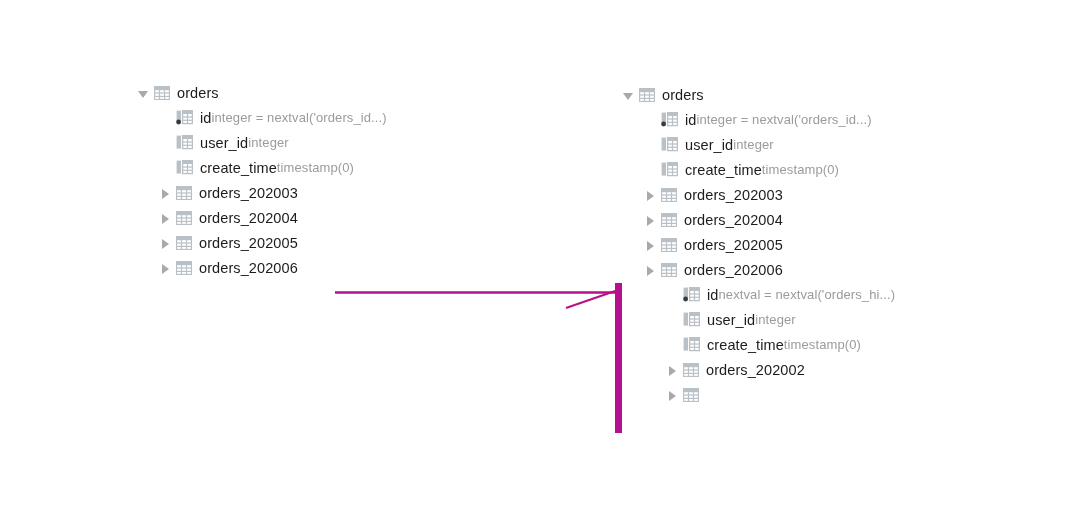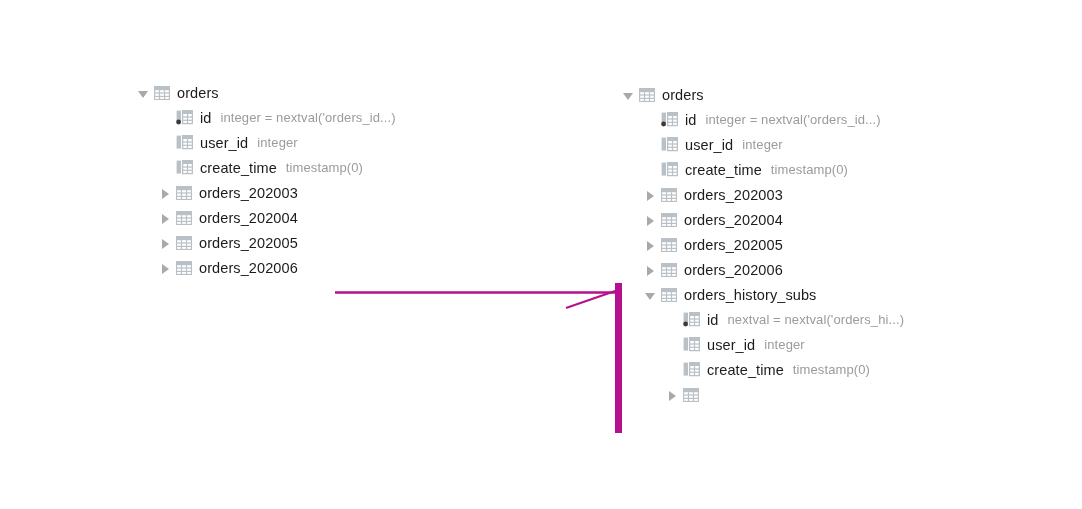--- a/index.html
+++ b/index.html
@@ -83,21 +83,21 @@
 
   
   .name {
     font-size: 14.5px;
     color: #1c1c1e;
     letter-spacing: 0.1px;
   }
   .meta {
     font-size: 13px;
     color: #9b9b9e;
-    margin-left: 9px;
+    margin-left: 0;
     letter-spacing: 0.1px;
   }
 
   
   .connector { position: absolute; left: 0; top: 0; width: 1082px; height: 509px; pointer-events: none; }
 </style>
 </head>
 <body>
 
 <div class="canvas">
@@ -331,34 +331,20 @@
             <rect x="0.5" y="0.5" width="15" height="13" fill="none" stroke="#b9c0c6" stroke-width="1.3"></rect>
             <rect x="1" y="1" width="14" height="3.2" fill="#b9c0c6"></rect>
             <line x1="0.5" y1="7" x2="15.5" y2="7" stroke="#b9c0c6" stroke-width="1.2"></line>
             <line x1="0.5" y1="10.4" x2="15.5" y2="10.4" stroke="#b9c0c6" stroke-width="1.2"></line>
             <line x1="5.5" y1="4.2" x2="5.5" y2="13.5" stroke="#b9c0c6" stroke-width="1.2"></line>
             <line x1="10.5" y1="4.2" x2="10.5" y2="13.5" stroke="#b9c0c6" stroke-width="1.2"></line>
           </svg>
         </span>
         <span class="name">orders_202006</span>
       </div>
-      <div class="row lvl-1">
-        <span class="twisty expanded"></span>
-        <span class="icon">
-          <svg width="16" height="14" viewBox="0 0 16 14" aria-hidden="true">
-            <rect x="0.5" y="0.5" width="15" height="13" fill="none" stroke="#b9c0c6" stroke-width="1.3"></rect>
-            <rect x="1" y="1" width="14" height="3.2" fill="#b9c0c6"></rect>
-            <line x1="0.5" y1="7" x2="15.5" y2="7" stroke="#b9c0c6" stroke-width="1.2"></line>
-            <line x1="0.5" y1="10.4" x2="15.5" y2="10.4" stroke="#b9c0c6" stroke-width="1.2"></line>
-            <line x1="5.5" y1="4.2" x2="5.5" y2="13.5" stroke="#b9c0c6" stroke-width="1.2"></line>
-            <line x1="10.5" y1="4.2" x2="10.5" y2="13.5" stroke="#b9c0c6" stroke-width="1.2"></line>
-          </svg>
-        </span>
-        <span class="name">orders_history_subs</span>
-      </div>
       <div class="row lvl-2">
         <span class="twisty none"></span>
         <span class="icon">
           <svg width="17" height="15" viewBox="0 0 17 15" aria-hidden="true">
             <rect x="0.6" y="0.6" width="4.4" height="13" fill="#b9c0c6"></rect>
             <rect x="6.6" y="0.6" width="9.8" height="13" fill="none" stroke="#b9c0c6" stroke-width="1.3"></rect>
             <rect x="7" y="1" width="9" height="3" fill="#b9c0c6"></rect>
             <line x1="6.6" y1="7" x2="16.4" y2="7" stroke="#b9c0c6" stroke-width="1.2"></line>
             <line x1="6.6" y1="10.3" x2="16.4" y2="10.3" stroke="#b9c0c6" stroke-width="1.2"></line>
             <line x1="11.5" y1="4" x2="11.5" y2="13.6" stroke="#b9c0c6" stroke-width="1.2"></line>
@@ -403,20 +389,34 @@
         <span class="icon">
           <svg width="16" height="14" viewBox="0 0 16 14" aria-hidden="true">
             <rect x="0.5" y="0.5" width="15" height="13" fill="none" stroke="#b9c0c6" stroke-width="1.3"></rect>
             <rect x="1" y="1" width="14" height="3.2" fill="#b9c0c6"></rect>
             <line x1="0.5" y1="7" x2="15.5" y2="7" stroke="#b9c0c6" stroke-width="1.2"></line>
             <line x1="0.5" y1="10.4" x2="15.5" y2="10.4" stroke="#b9c0c6" stroke-width="1.2"></line>
             <line x1="5.5" y1="4.2" x2="5.5" y2="13.5" stroke="#b9c0c6" stroke-width="1.2"></line>
             <line x1="10.5" y1="4.2" x2="10.5" y2="13.5" stroke="#b9c0c6" stroke-width="1.2"></line>
           </svg>
         </span>
+        <span class="name">orders_202002</span>
+      </div>
+      <div class="row lvl-2">
+        <span class="twisty collapsed"></span>
+        <span class="icon">
+          <svg width="16" height="14" viewBox="0 0 16 14" aria-hidden="true">
+            <rect x="0.5" y="0.5" width="15" height="13" fill="none" stroke="#b9c0c6" stroke-width="1.3"></rect>
+            <rect x="1" y="1" width="14" height="3.2" fill="#b9c0c6"></rect>
+            <line x1="0.5" y1="7" x2="15.5" y2="7" stroke="#b9c0c6" stroke-width="1.2"></line>
+            <line x1="0.5" y1="10.4" x2="15.5" y2="10.4" stroke="#b9c0c6" stroke-width="1.2"></line>
+            <line x1="5.5" y1="4.2" x2="5.5" y2="13.5" stroke="#b9c0c6" stroke-width="1.2"></line>
+            <line x1="10.5" y1="4.2" x2="10.5" y2="13.5" stroke="#b9c0c6" stroke-width="1.2"></line>
+          </svg>
+        </span>
       </div>
     </div>
 
   <svg class="connector" id="connector-svg" viewBox="0 0 1082 509" width="1082" height="509">
 
     <line id="conn-h" x1="335" y1="292.5" x2="619" y2="292.5" stroke="#b5108e" stroke-width="2.4"></line>
 
     <line id="conn-a" x1="618" y1="290" x2="566" y2="308" stroke="#b5108e" stroke-width="2.2"></line>
 
     <rect id="conn-v" x="615" y="283" width="7" height="150" fill="#b5108e"></rect>

